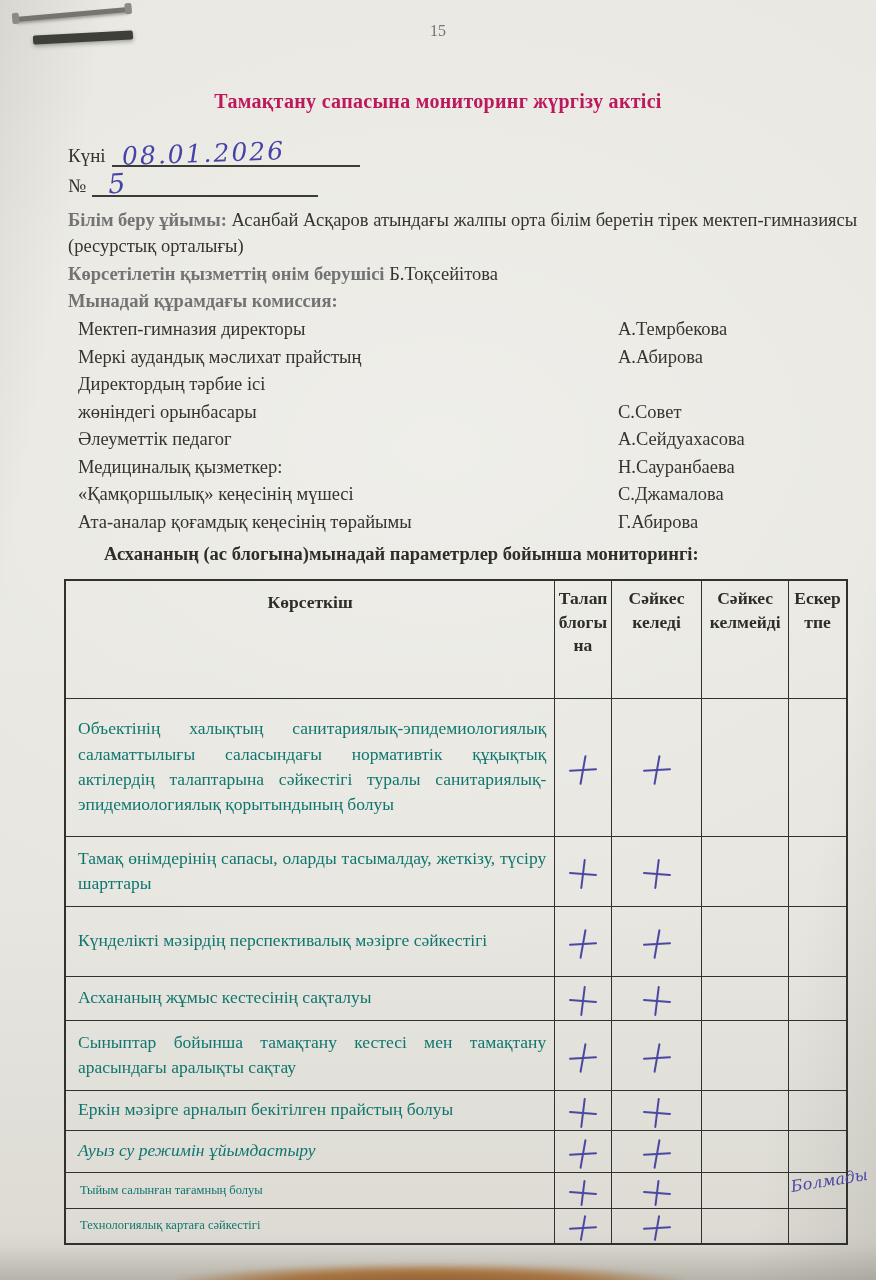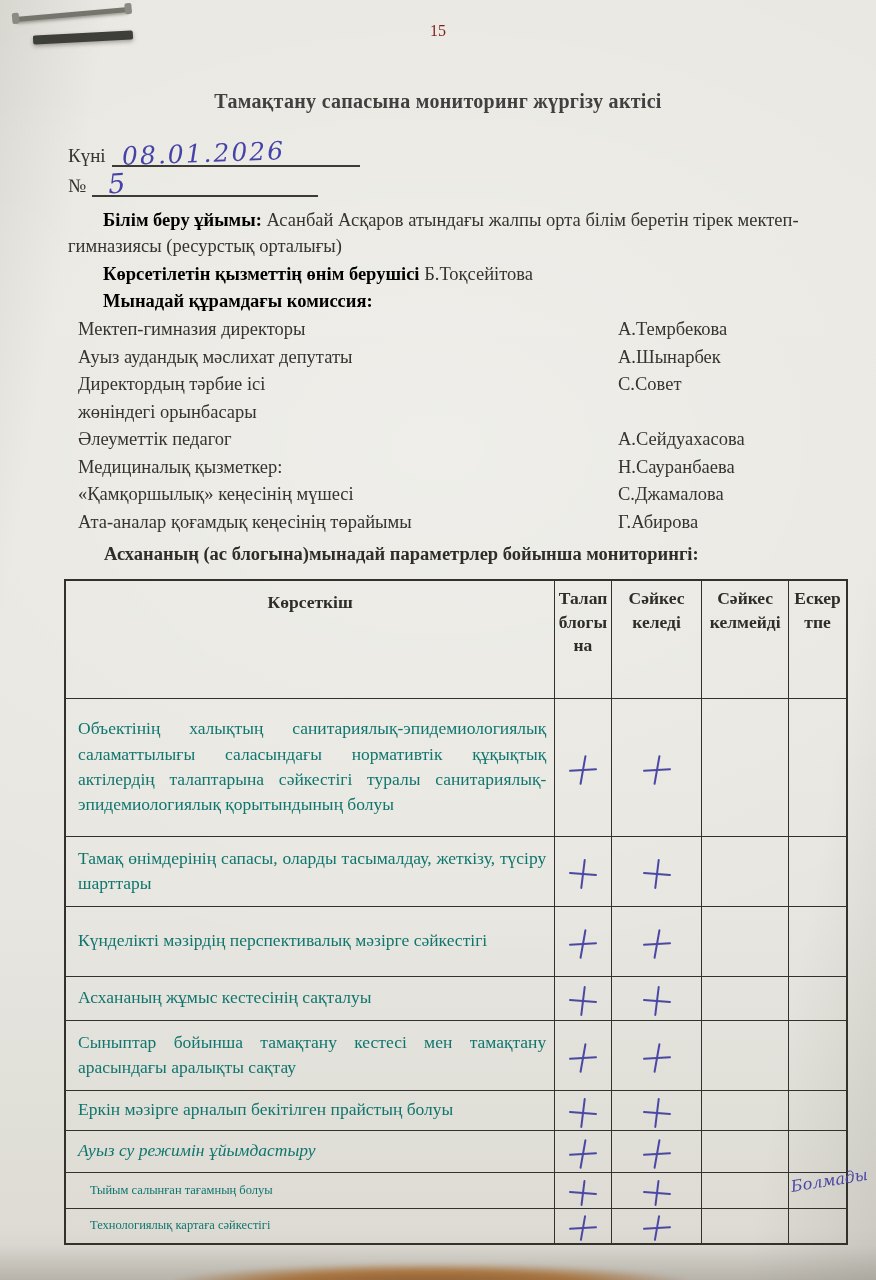--- a/index.html
+++ b/index.html
@@ -36,25 +36,25 @@
     position:absolute; bottom:-6px; left:175px; width:510px; height:22px;
     background:radial-gradient(ellipse at 50% 100%, #8f5526 0%, #b5722f 45%, rgba(181,114,47,0) 75%);
     filter:blur(2px);
   }
   .bottom-fade {
     position:absolute; bottom:0; left:0; right:0; height:34px;
     background:linear-gradient(to bottom, rgba(120,115,105,0) 0%, rgba(120,115,105,0.28) 100%);
     pointer-events:none;
   }
 
-  .page-num { text-align:center; padding-top:22px; font-size:16px; color:#7f1d1d; }
+  .page-num { text-align:center; padding-top:22px; font-size:16px; color:#737373; }
 
   .doc-title {
     text-align:center; margin-top:50px;
-    font-weight:bold; font-size:20px; letter-spacing:0.3px; color:#404040;
+    font-weight:bold; font-size:20px; letter-spacing:0.3px; color:#be185d;
   }
 
   .fields { margin:30px 0 0 68px; }
   .fline { font-size:19px; height:30px; position:relative; }
   .fline .ul {
     display:inline-block; border-bottom:2px solid #3c3b34;
     height:22px; position:relative; vertical-align:bottom; margin-left:6px;
   }
   .ul-date { width:248px; }
   .ul-num  { width:226px; }
@@ -65,25 +65,25 @@
   .hw-date {
     position:absolute; left:10px; bottom:-3px;
     font-size:25px; letter-spacing:2px; transform:rotate(-2deg);
   }
   .hw-num {
     position:absolute; left:16px; bottom:-4px;
     font-size:27px; transform:rotate(-4deg);
   }
 
   .para { margin:4px 18px 0 68px; font-size:18.5px; line-height:1.42; }
-  .para b { color:#000000;margin-left:35px; }
+  .para b { color:#737373; }
   .provider-line, .commission-label { margin-top:1px; }
 
   .commission { margin:2px 0 0 78px; }
-  .crow { display:flex; font-size:18.5px; line-height:27.5px; }
+  .crow { display:flex; align-items:flex-end; font-size:18.5px; line-height:27.5px; }
   .crow .role { width:540px; white-space:pre-line; }
   .crow .name { flex:1; }
 
   .monitoring-heading {
     margin:8px 20px 0 104px;
     font-weight:bold; font-size:18.5px; color:#2e2d27;
   }
 
   table.monitor {
     margin:14px 0 0 64px;
@@ -104,21 +104,21 @@
   tr.hrow { height:118px;margin-left:40px; }
   th { font-weight:bold; font-size:17.5px; vertical-align:top; padding:6px 3px; line-height:1.35; color:#2e2d27; }
   th.h-ind { padding-top:10px; }
   th.h-req, th.h-note { word-break:break-all; }
   th.h-no { word-break:break-word; }
 
   td.ind {
     font-size:17.5px; text-align:justify; text-justify:inter-word;
     padding:6px 8px 6px 12px; line-height:1.45; vertical-align:middle; color:#0f766e;
   }
-  tr.small td.ind { font-size:12.5px; line-height:1.35; padding-left:24px; }
+  tr.small td.ind { font-size:12.5px; line-height:1.35; padding-left:14px; }
 
   tr.r1  { height:138px; }
   tr.r2  { height:70px; }
   tr.r3  { height:70px; }
   tr.r4  { height:44px; }
   tr.r5  { height:70px;padding-left:48px; }
   tr.r6  { height:38px; }
   tr.r7  { height:42px;font-style:italic; }
   tr.r8  { height:38px; }
   tr.r9  { height:36px; }
@@ -188,22 +188,22 @@
 <div class="para commission-label">
   <b>Мынадай құрамдағы комиссия:</b>
 </div>
 
 <div class="commission">
   <div class="crow">
     <span class="role">Мектеп-гимназия директоры</span>
     <span class="name">А.Темрбекова</span>
   </div>
   <div class="crow">
-    <span class="role">Ауыз аудандық мәслихат депутаты</span>
-    <span class="name">А.Шынарбек</span>
+    <span class="role">Меркі аудандық мәслихат прайстың</span>
+    <span class="name">А.Абирова</span>
   </div>
   <div class="crow">
     <span class="role">Директордың  тәрбие ісі
 жөніндегі орынбасары</span>
     <span class="name">С.Совет</span>
   </div>
   <div class="crow">
     <span class="role">Әлеуметтік педагог</span>
     <span class="name">А.Сейдуахасова</span>
   </div>

